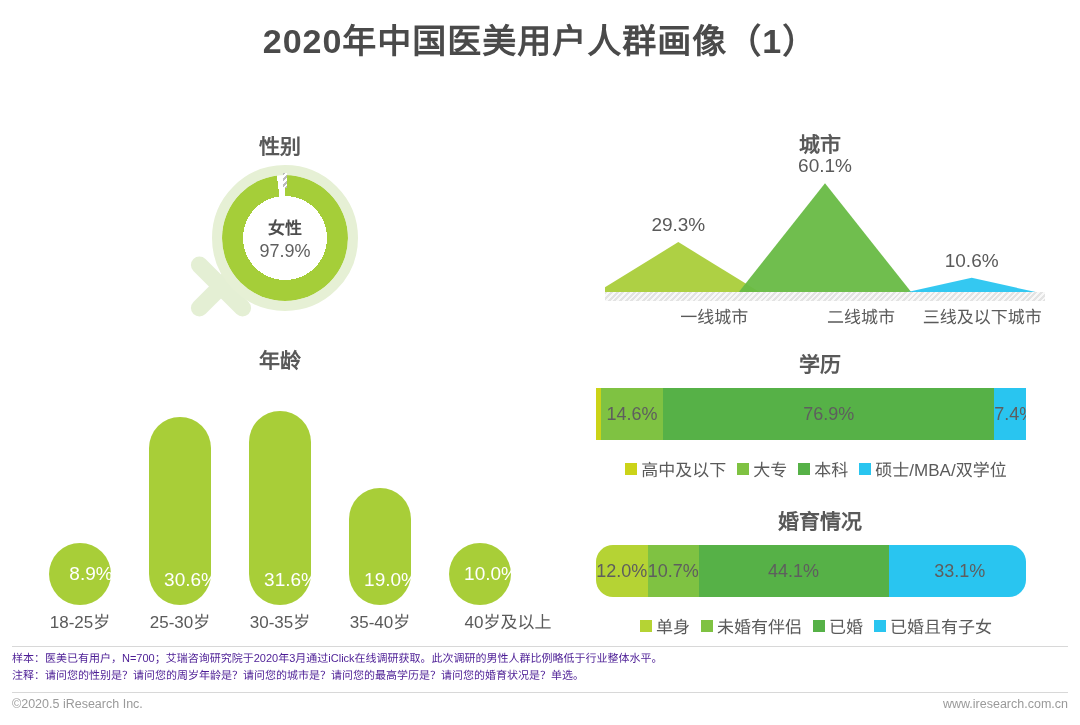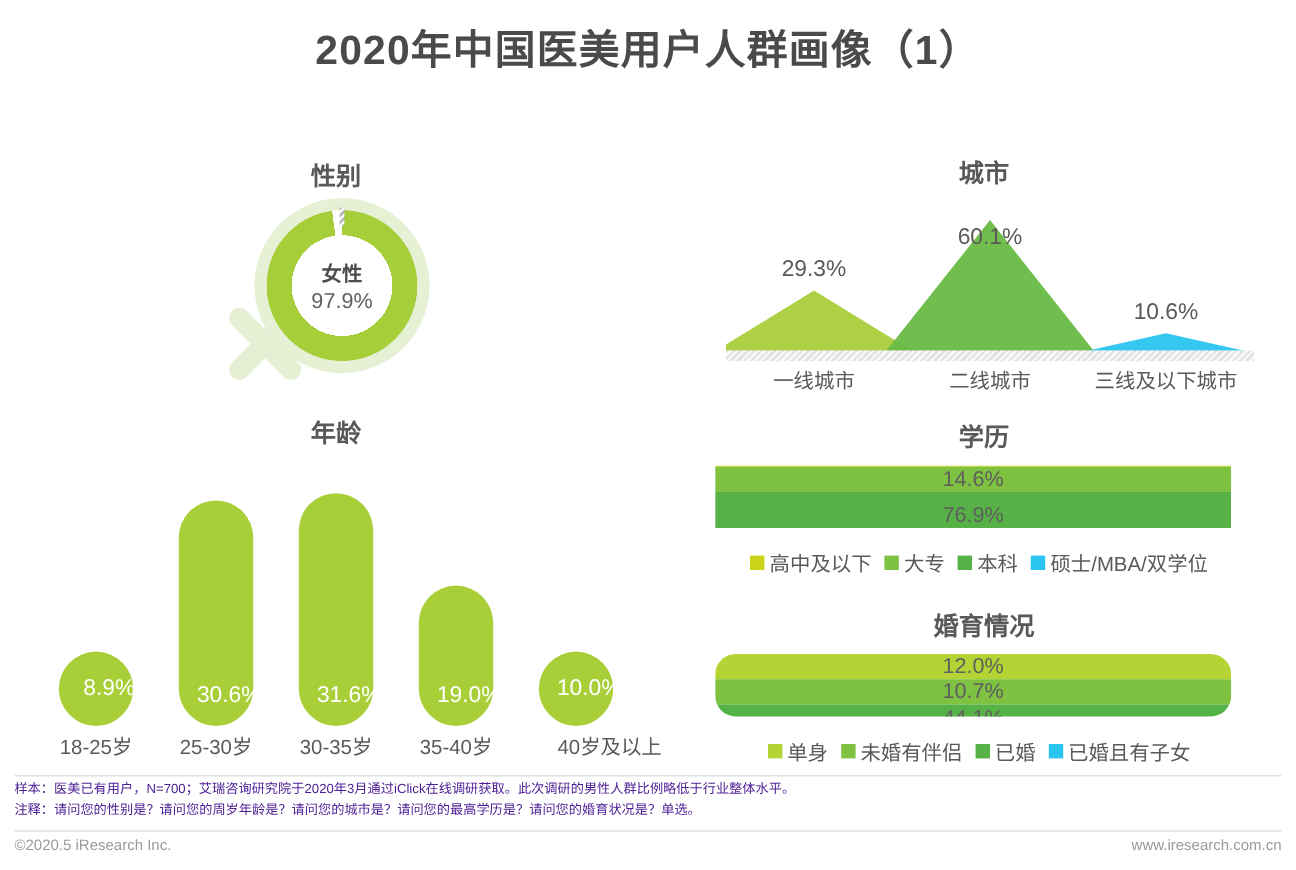--- a/index.html
+++ b/index.html
@@ -200,36 +200,35 @@
   .city-axis {
     position: absolute;
     left: 605px;
     top: 303px;
     width: 440px;
     height: 26px;
   }
   .city-axis .tick {
     position: absolute;
     top: 0;
-    text-align: center;
+    text-align: right;
     font-size: 17px;
     color: #5a5a5a;
     white-space: nowrap;
   }
 
   
   .edu-title { left: 600px; top: 348px; width: 440px; }
   .mar-title { left: 600px; top: 505px; width: 440px; }
 
   .stack-bar {
     position: absolute;
     height: 52px;
     display: flex;
     overflow: hidden;
-    flex-direction: column;
   }
   .edu-bar { left: 596px; top: 388px; width: 430px; }
   .mar-bar { left: 596px; top: 545px; width: 430px; border-radius: 17px; }
 
   .seg {
     height: 100%;
     display: flex;
     align-items: center;
     justify-content: center;
     color: #5e5e5e;
@@ -429,15 +428,15 @@
     <div>注释：请问您的性别是？请问您的周岁年龄是？请问您的城市是？请问您的最高学历是？请问您的婚育状况是？单选。</div>
   </div>
 
   <div class="footer-rule"></div>
   <div class="footer">
     <span>©2020.5 iResearch Inc.</span>
     <span>www.iresearch.com.cn</span>
   </div>
 
 <div class="city-value" style="left: 628.333px; width: 100px; top: 214.105px;">29.3%</div>
-    <div class="city-value" style="left: 775px; width: 100px; top: 155.348px; margin-top: 32px;">60.1%</div>
+    <div class="city-value" style="left: 775px; width: 100px; top: 155.348px;">60.1%</div>
     <div class="city-value" style="left: 921.667px; width: 100px; top: 249.778px;">10.6%</div>
   </div>
 
 </body></html>

